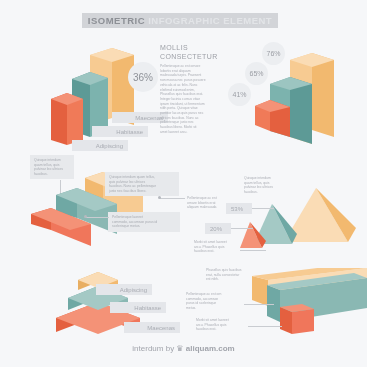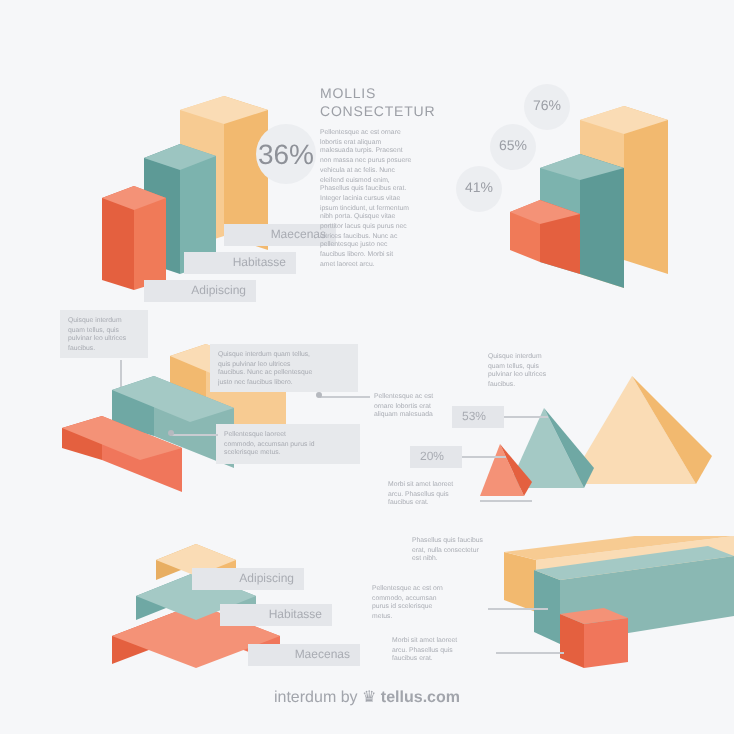--- a/index.html
+++ b/index.html
@@ -38,21 +38,21 @@
 
   
   .bubble {
     position: absolute;
     border-radius: 50%;
     background: #eceef1;
     color: #9b9ea5;
     display: flex; align-items: center; justify-content: center;
     font-size: 7px;
   }
-  .bubble.big { width: 30px; height: 30px; font-size: 14px; background: #eceef1; color: #8e9198; }
+  .bubble.big { width: 30px; height: 30px; font-size: 10px; background: #eceef1; color: #8e9198; }
 
   
   .textbox {
     position: absolute;
     background: #e7e9ec;
     padding: 3px 4px;
   }
   .textbox .ln {
     display: block;
     font-size: 3.4px;
@@ -89,20 +89,24 @@
     text-align: center; font-size: 8px; color: #a2a5ac;
   }
   .footer .crown { font-size: 8px; color: #a2a5ac; }
   .footer b { font-weight: bold; }
 </style>
 </head>
 <body>
 
 <div id="canvas">
 
+  <div class="title-bar">
+    <span class="title-strong">ISOMETRIC</span>
+    <span class="title-light">INFOGRAPHIC ELEMENT</span>
+  </div>
 
   <svg class="iso" style="left:45px; top:45px;" width="130" height="110" viewBox="0 0 130 110">
 
     <g>
       <polygon points="67,3 89,10 89,80 67,73" fill="#f2b96f"></polygon>
       <polygon points="67,3 45,10 45,80 67,73" fill="#f7cb92"></polygon>
       <polygon points="67,3 45,10 67,17 89,10" fill="#fadcb5"></polygon>
     </g>
 
     <g>
@@ -326,16 +330,16 @@
   <div class="plaintext" style="left:196px; top:318px; width:52px;">
     <span class="ln">Morbi sit amet laoreet</span>
     <span class="ln">arcu. Phasellus quis</span>
     <span class="ln">faucibus erat.</span>
   </div>
   <div class="conn" style="left:248px; top:326px; width:34px;"></div>
 
   <div class="footer">
     <span>interdum by</span>
     <span class="crown">♛</span>
-    <b>tellus.com</b>
+    <b>aliquam.com</b>
   </div>
 
 </div>
 
 </body></html>

